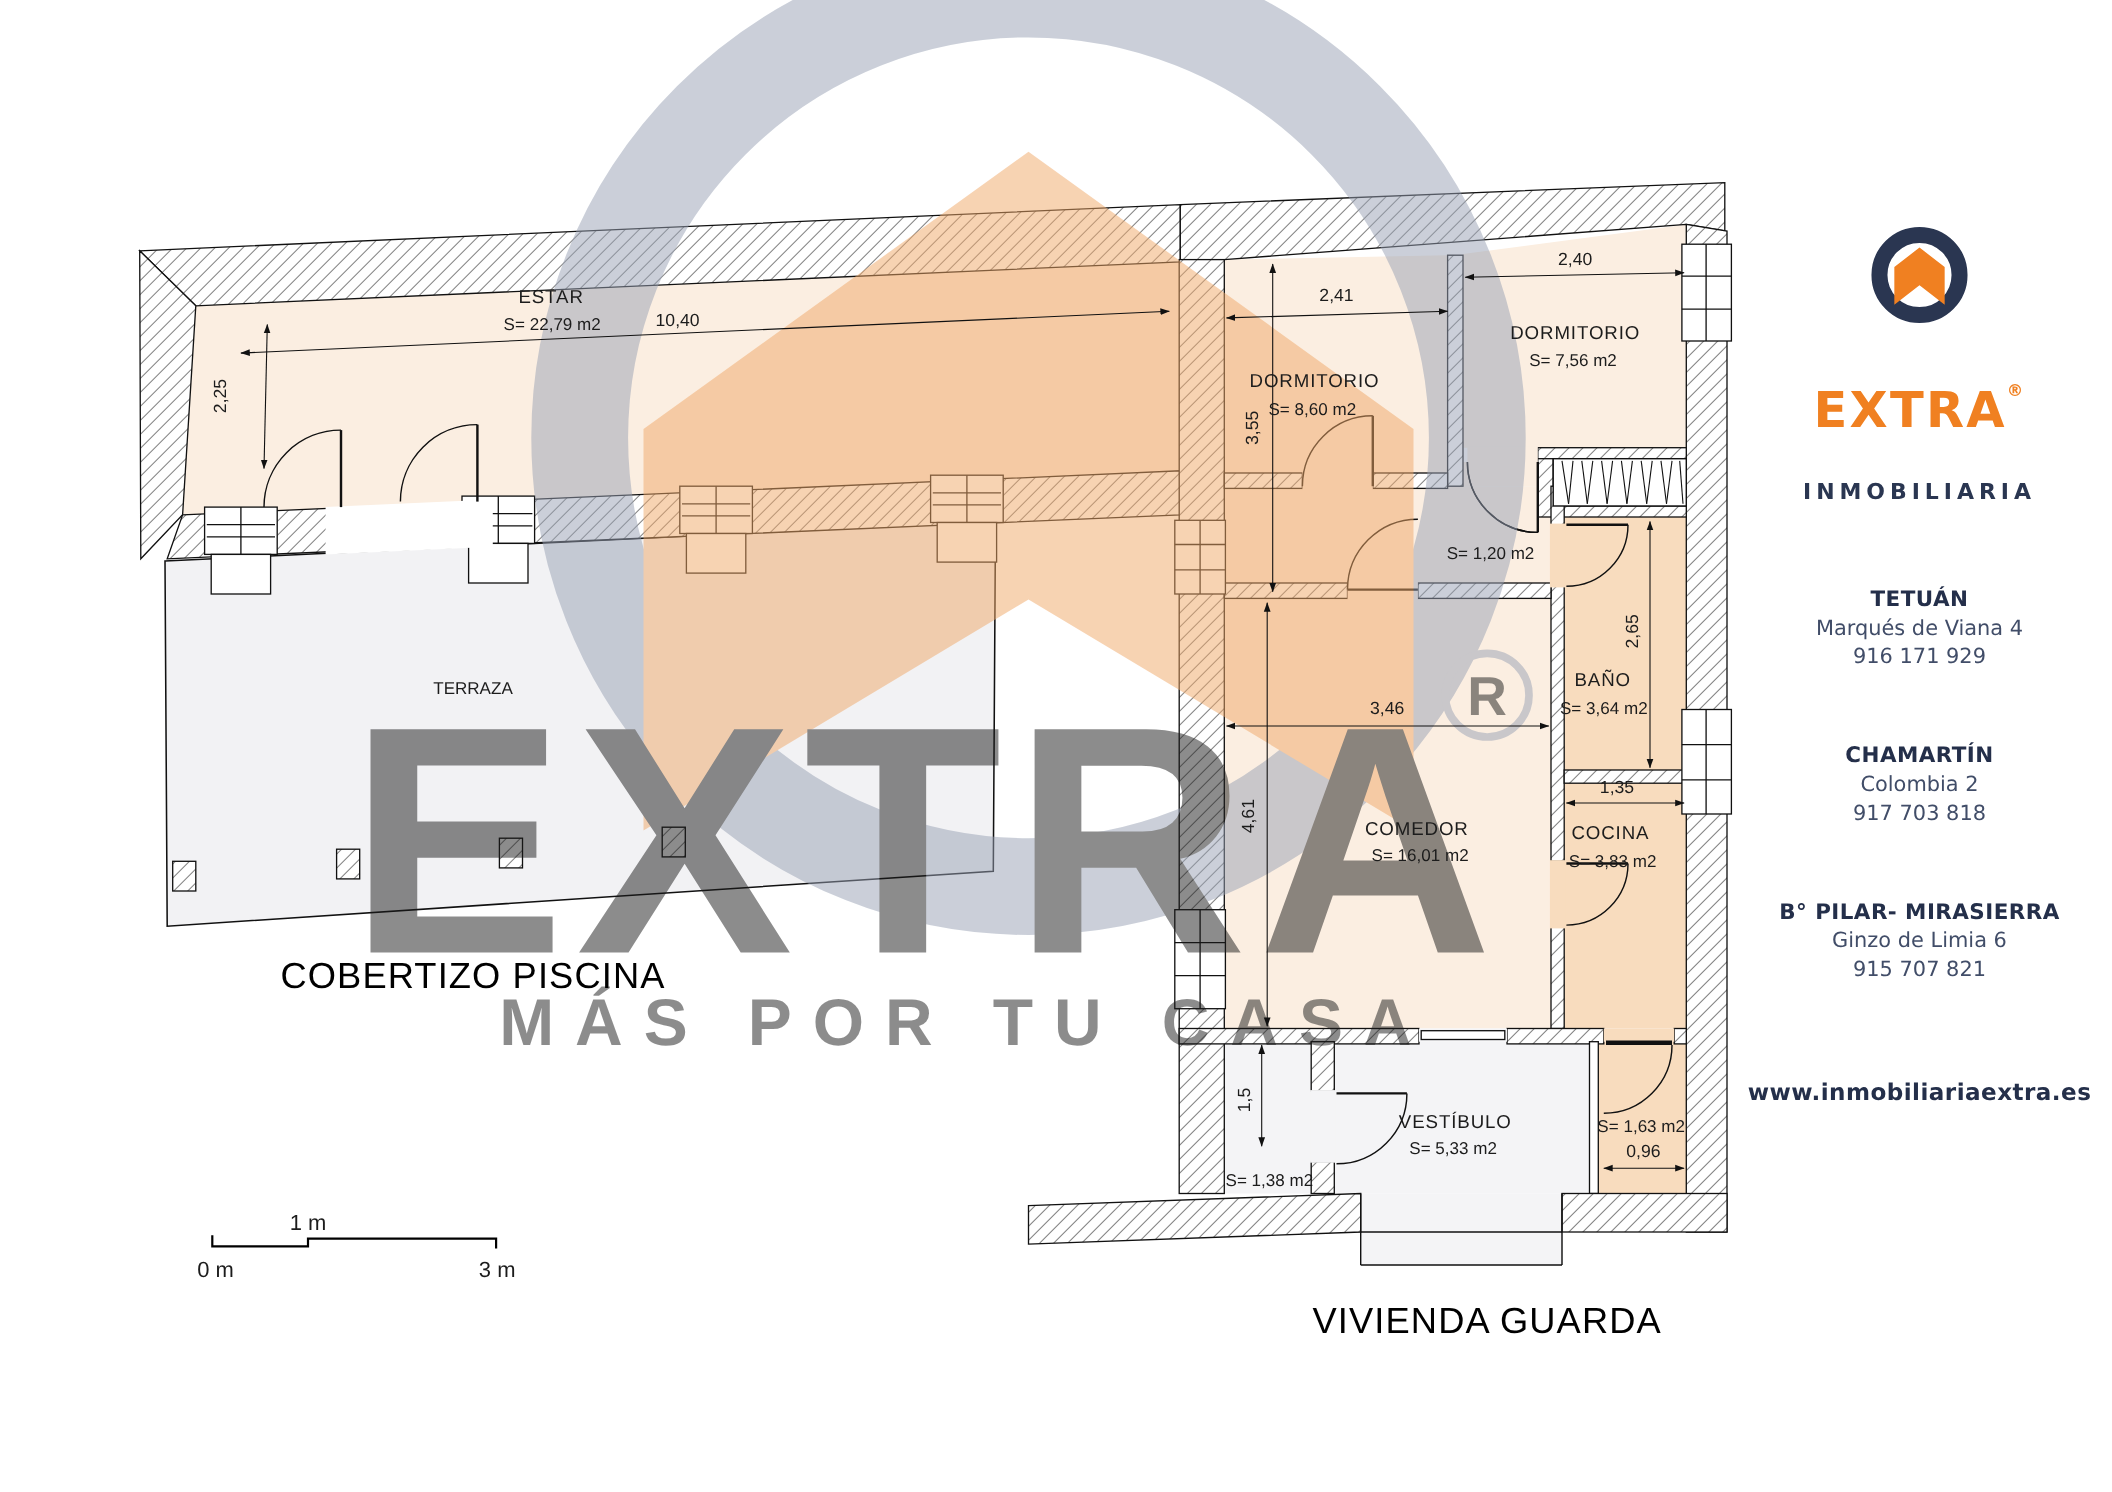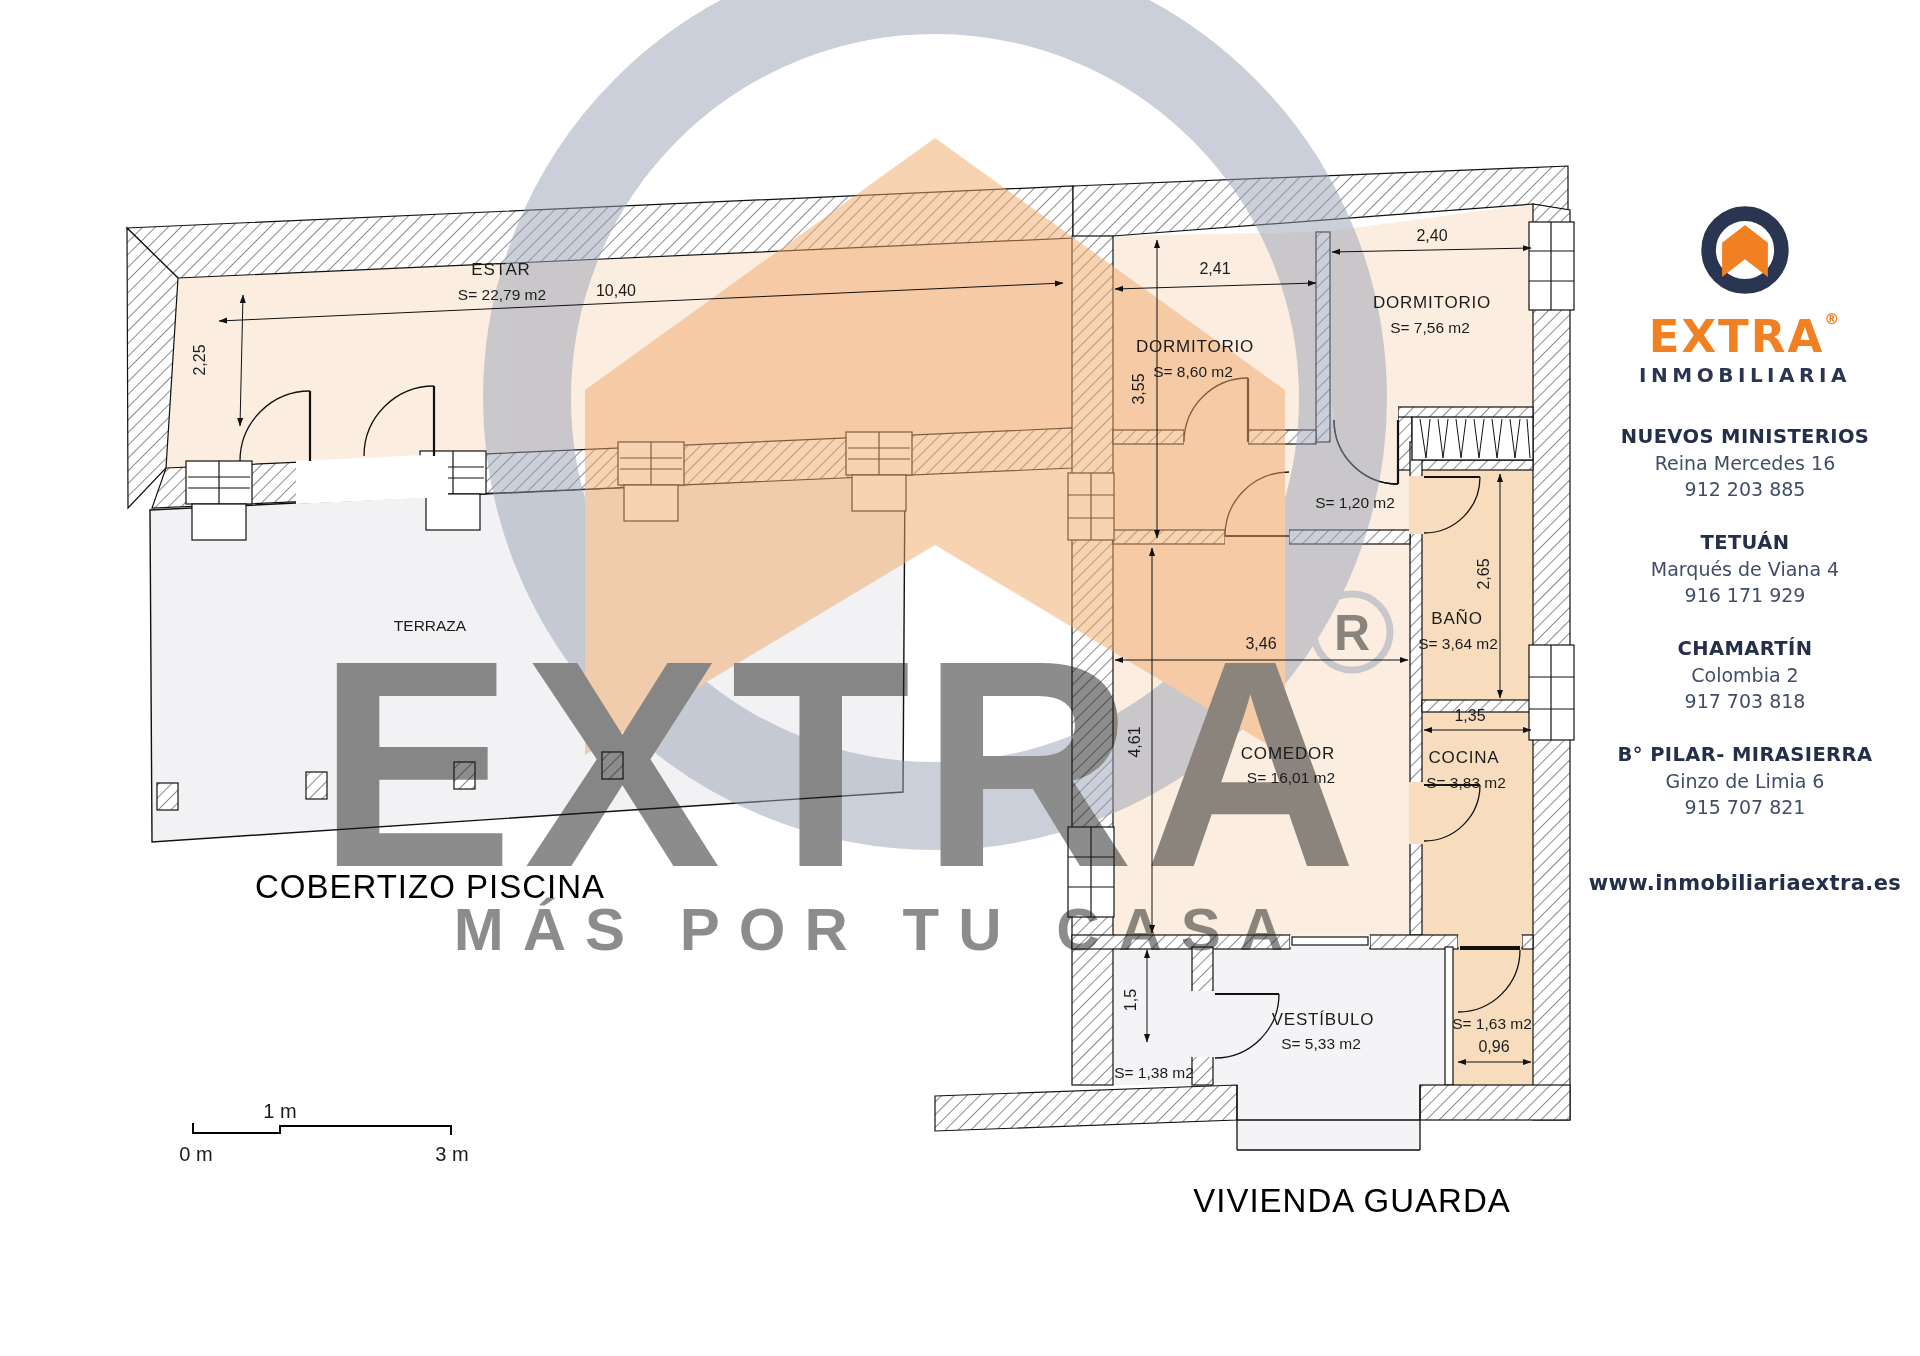--- a/index.html
+++ b/index.html
@@ -6,21 +6,21 @@
   #canvas{position:relative;width:1920px;height:1356px;background:#fff;overflow:hidden;
           font-family:"Liberation Sans", sans-serif;}
   svg text{font-family:"Liberation Sans", sans-serif;fill:#1c1c1c;}
   .roomname{font-size:17px;letter-spacing:.8px;}
   .roomarea{font-size:15.5px;}
   .dim{font-size:16px;}
   .biglabel{font-size:33px;letter-spacing:1px;fill:#000;}
   .scaletxt{font-size:20px;}
   
   #sidebar{position:absolute;left:1592px;top:198px;width:306px;display:flex;flex-direction:column;
-           align-items:center;text-align:center;font-family:"DejaVu Sans", sans-serif;}
+           align-items:center;text-align:center;font-family:"DejaVu Sans", sans-serif;gap:36px;}
   .brandline{margin-top:10px;font-weight:bold;font-size:45px;letter-spacing:2px;color:#F08021;line-height:1;}
   .brandline sup{font-size:15px;vertical-align:28px;}
   .brandsub{font-weight:bold;font-size:20px;letter-spacing:4.5px;color:#2A3651;margin-top:4px;margin-bottom:36px;text-align:center;}
   .office{margin-bottom:27px;}
   .office .oname{font-weight:bold;font-size:19.5px;color:#242F4A;line-height:27px;letter-spacing:.4px;}
   .office .oaddr,.office .ophone{font-size:19px;color:#414D68;line-height:26px;}
   .website{margin-top:24px;font-weight:bold;font-size:21px;color:#242F4A;letter-spacing:.4px;}
 </style>
 </head>
 <body>
@@ -283,25 +283,20 @@
 
 <div id="sidebar">
   <svg width="104" height="104" viewBox="0 0 100 100">
     <circle cx="50" cy="50" r="35" fill="none" stroke="#2A3651" stroke-width="14"></circle>
     <path d="M28,76 L28,43 L50,26 L72,43 L72,76 L50,59 Z" fill="#F08021"></path>
   </svg>
   <div class="brandline"><span>EXTRA</span><sup>®</sup></div>
   <div class="brandsub">INMOBILIARIA</div>
 
   <div class="office">
-    <div class="oname">NUEVOS MINISTERIOS</div>
-    <div class="oaddr">Reina Mercedes 16</div>
-    <div class="ophone">912 203 885</div>
-  </div>
-  <div class="office">
     <div class="oname">TETUÁN</div>
     <div class="oaddr">Marqués de Viana 4</div>
     <div class="ophone">916 171 929</div>
   </div>
   <div class="office">
     <div class="oname">CHAMARTÍN</div>
     <div class="oaddr">Colombia 2</div>
     <div class="ophone">917 703 818</div>
   </div>
   <div class="office">

